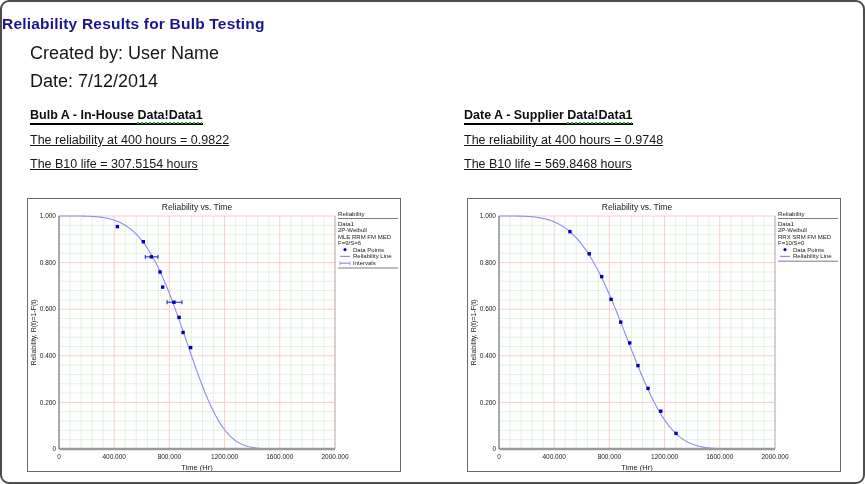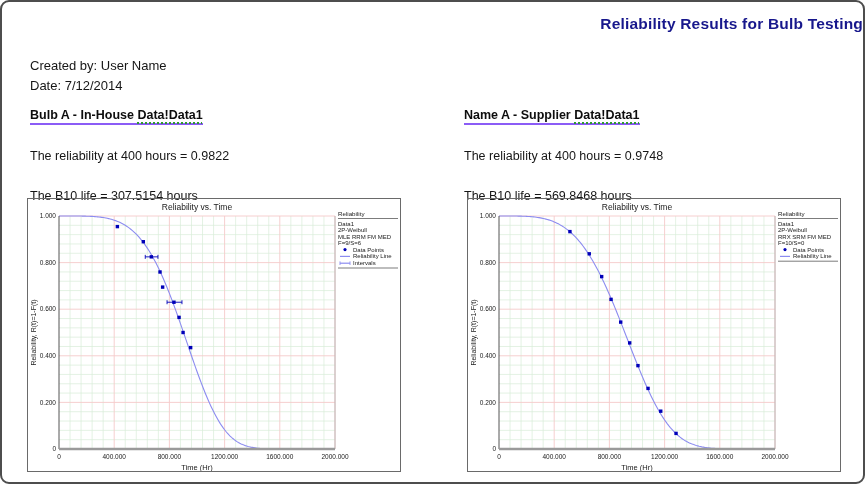--- a/index.html
+++ b/index.html
@@ -1,26 +1,26 @@
 <!DOCTYPE html>
 <html><head>
 <meta charset="utf-8">
 <style>
   html,body{margin:0;padding:0;background:#fff;font-family:"Liberation Sans",sans-serif;}
   .page{position:relative;width:865px;height:484px;box-sizing:border-box;
         border:2px solid #4d4d4d;border-radius:9px;background:#fff;overflow:hidden;}
-  .page-title{position:absolute;top:13px;left:0;width:100%;text-align:right;
+  .page-title{position:absolute;top:13px;left:0;width:100%;text-align:left;
         font-size:15.5px;font-weight:bold;color:#17178c;letter-spacing:.2px;}
-  .meta{position:absolute;left:28px;top:54px;font-size:13px;color:#161616;line-height:1.55;}
+  .meta{position:absolute;left:28px;top:38px;font-size:18px;color:#161616;line-height:1.55;}
   .section{position:absolute;top:106px;width:420px;font-size:12.5px;color:#161616;}
   .sec-left{left:28px;} .sec-right{left:462px;}
   .heading{font-weight:bold;font-size:12.5px;color:#0d0d0d;display:inline-block;
-        border-bottom:2px solid #8b5cf6;padding-bottom:1px;}
+        border-bottom:2px solid #000000;padding-bottom:1px;}
   .spell{text-decoration:underline dotted #2f9a2f 2px;text-underline-offset:3px;}
-  .sec-line{margin-top:22px;line-height:1.45;}
+  .sec-line{margin-top:6px;line-height:1.45;text-decoration:underline;}
   .chart-box{position:absolute;top:196px;width:356px;height:274px;}
   .chart-left{left:25px;} .chart-right{left:465px;}
   svg text{fill:#1a1a1a;}
 </style>
 </head>
 <body>
 
 <div class="page">
   <div class="page-title">Reliability Results for Bulb Testing</div>
 
@@ -29,21 +29,21 @@
     <div>Date: 7/12/2014</div>
   </div>
 
   <div class="section sec-left">
     <span class="heading"><span>Bulb A - In-House </span><span class="spell">Data!Data1</span></span>
     <div class="sec-line">The reliability at 400 hours  = 0.9822</div>
     <div class="sec-line">The B10 life = 307.5154 hours</div>
   </div>
 
   <div class="section sec-right">
-    <span class="heading"><span>Name A - Supplier </span><span class="spell">Data!Data1</span></span>
+    <span class="heading"><span>Date A - Supplier </span><span class="spell">Data!Data1</span></span>
     <div class="sec-line">The reliability at 400 hours  = 0.9748</div>
     <div class="sec-line">The B10 life = 569.8468 hours</div>
   </div>
 
   <div class="chart-box chart-left" id="chart-0"><svg viewBox="0 0 374 274" width="374" height="274">
         <line x1="43.04" y1="18" x2="43.04" y2="251" stroke="#d8edd8" stroke-width="0.7"></line>
         <line x1="54.08" y1="18" x2="54.08" y2="251" stroke="#d8edd8" stroke-width="0.7"></line>
         <line x1="65.12" y1="18" x2="65.12" y2="251" stroke="#d8edd8" stroke-width="0.7"></line>
         <line x1="76.16" y1="18" x2="76.16" y2="251" stroke="#d8edd8" stroke-width="0.7"></line>
         <line x1="98.24" y1="18" x2="98.24" y2="251" stroke="#d8edd8" stroke-width="0.7"></line>

